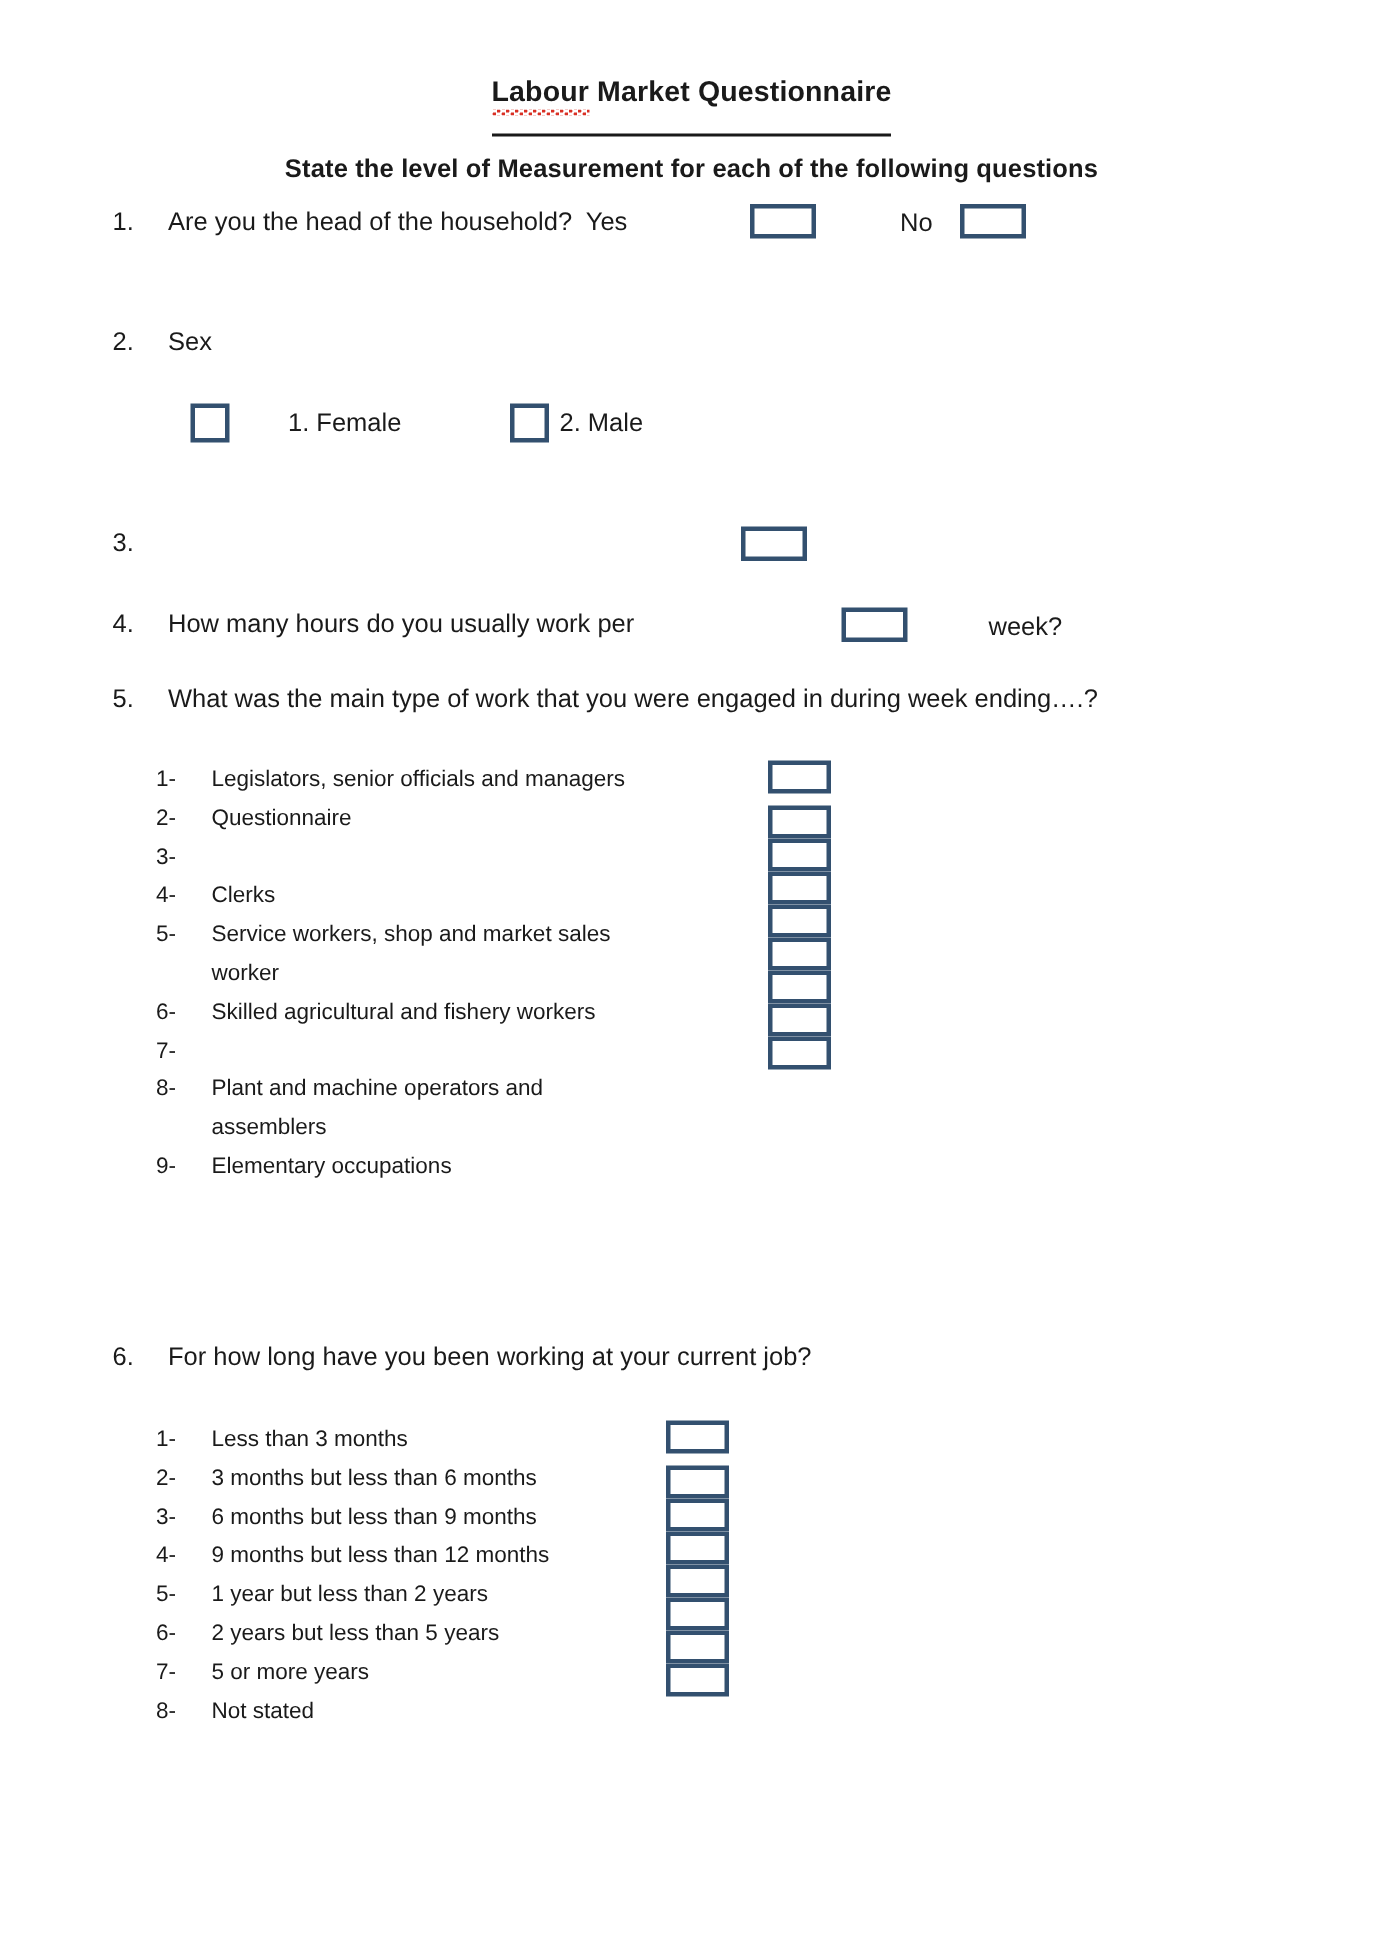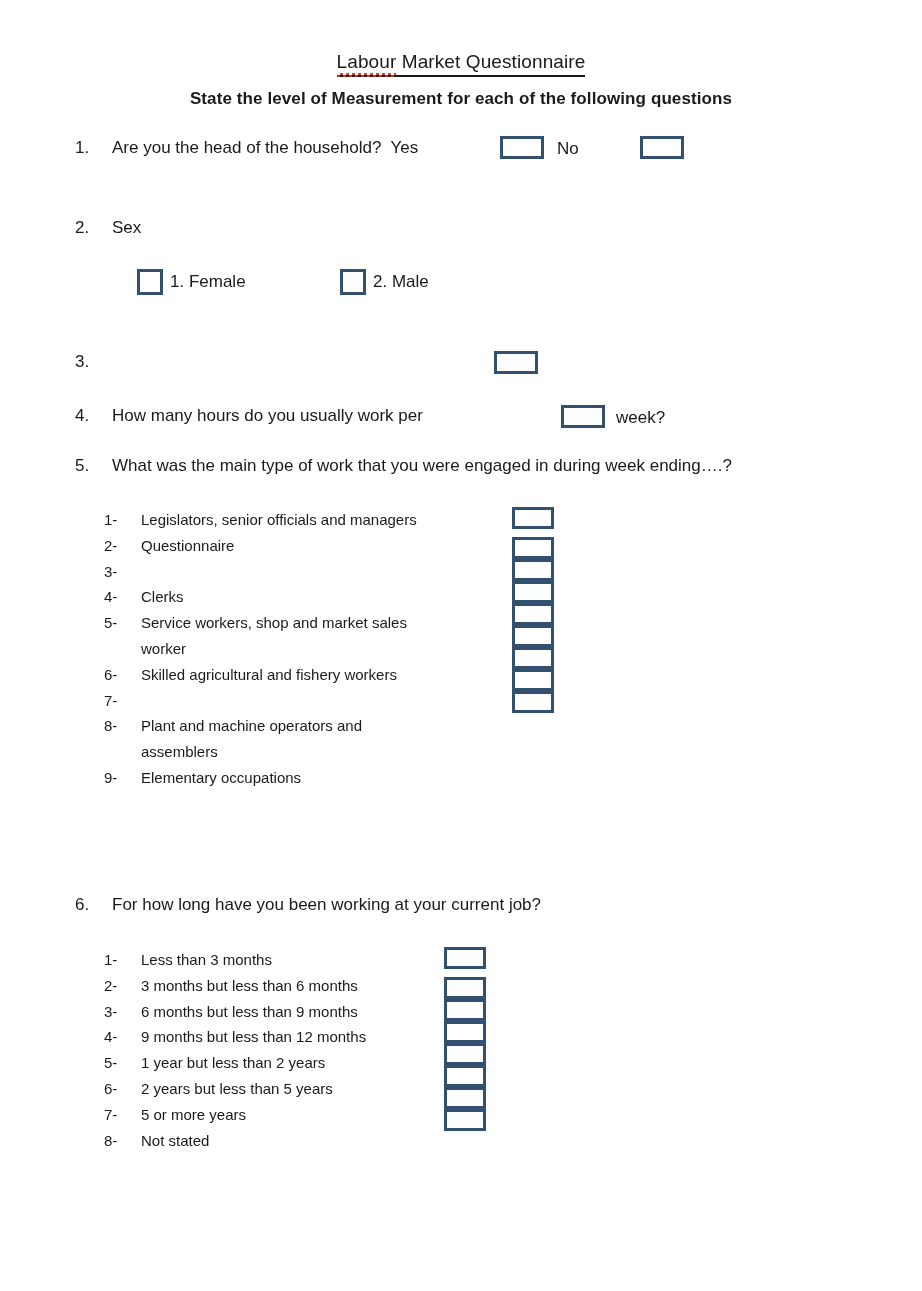--- a/index.html
+++ b/index.html
@@ -19,24 +19,24 @@
 
   
   .title-block {
     padding-top: 50px;
     text-align: center;
   }
   .doc-title {
     display: inline-block;
     position: relative;
     font-size: 19px;
-    font-weight: normal;
+    font-weight: bold;
     letter-spacing: 0.1px;
     border-bottom: 2px solid #1a1a1a;
-    padding-bottom: 1px;
+    padding-bottom: 15px;
     line-height: 1.25;
   }
   .spell-word {
     position: relative;
     display: inline-block;
   }
   .spell-word::after {
     content: "";
     position: absolute;
     left: 0;
@@ -92,20 +92,21 @@
     height: 22px;
   }
 
   .inline-box {
     position: absolute;
   }
   .inline-label {
     position: absolute;
     font-size: 17px;
     line-height: 1;
+    margin-left: 43px;
   }
 
   
   .opt-list {
     position: absolute;
     font-size: 15px;
     line-height: 1.72;
   }
   .opt-row {
     display: flex;
@@ -156,21 +157,21 @@
     <span class="q-text">Are you the head of the household?  Yes</span>
   </div>
   <div class="inline-box abox abox-wide" style="left: 500px; top: 136px; border-color: rgb(51, 80, 111);"></div>
   <div class="inline-label" style="left:557px; top:140px;">No</div>
   <div class="inline-box abox abox-wide" style="left: 640px; top: 136px; border-color: rgb(51, 80, 111);"></div>
 
   <div class="q" style="left:75px; top:217px;">
     <span class="q-num">2.</span>
     <span class="q-text">Sex</span>
   </div>
-  <div class="cb-opt" style="left:137px; top:269px;">
+  <div class="cb-opt" style="left:127px; top:269px;gap:32px;">
     <span class="abox abox-sq" style="border-color: rgb(51, 80, 111);"></span>
     <span>1. Female</span>
   </div>
   <div class="cb-opt" style="left:340px; top:269px;justify-content:center;">
     <span class="abox abox-sq" style="border-color: rgb(51, 80, 111);"></span>
     <span>2. Male</span>
   </div>
 
   <div class="q" style="left:75px; top:351px;">
     <span class="q-num">3.</span>

